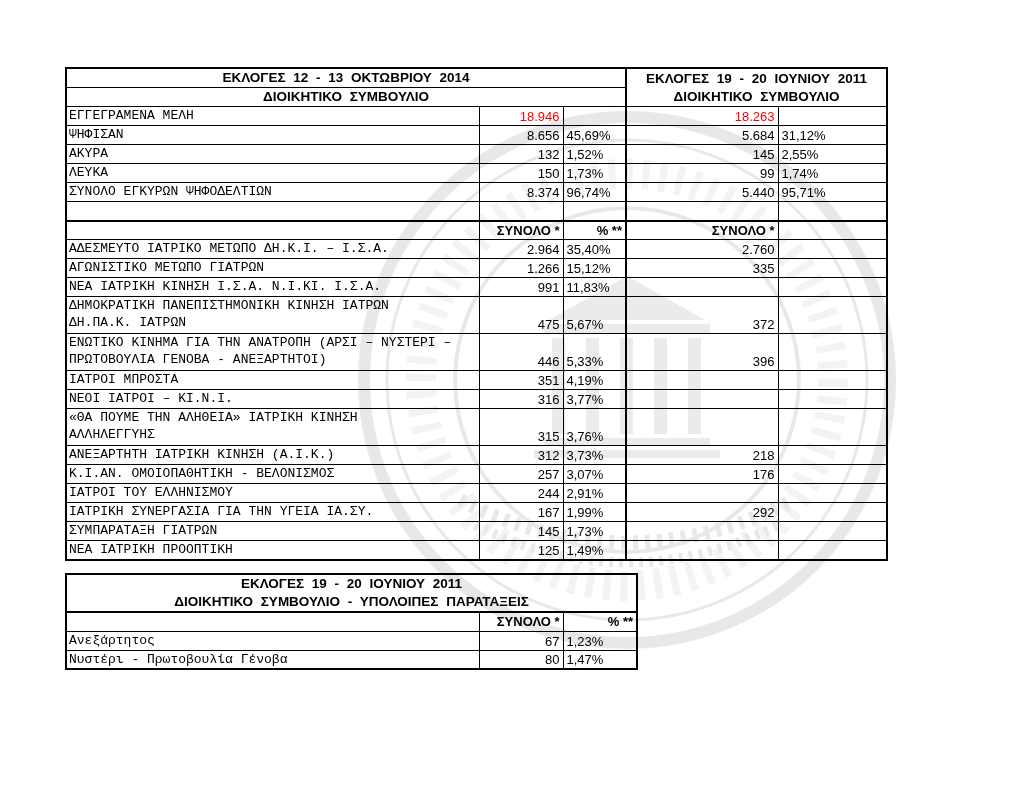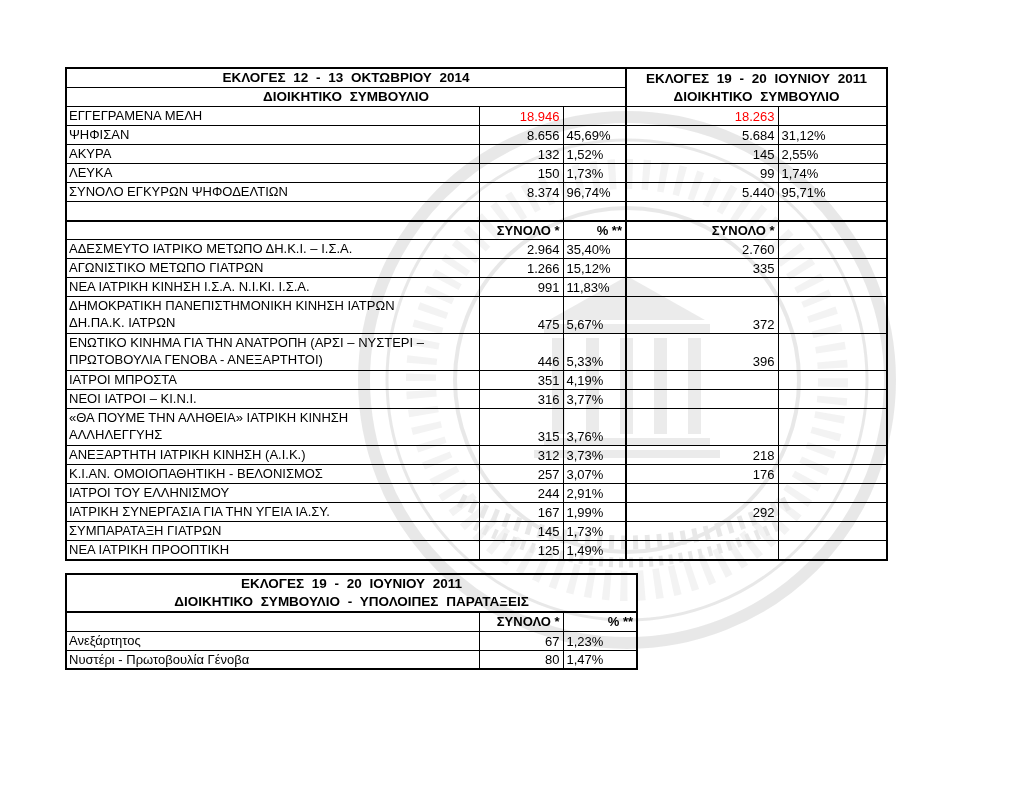--- a/index.html
+++ b/index.html
@@ -11,21 +11,21 @@
   table{border-collapse:collapse;table-layout:fixed;position:absolute;z-index:1;background:transparent;}
   td{padding:0 3px;font-size:13px;line-height:17px;overflow:hidden;}
   .t1{left:65px;top:67px;width:821px;border:2px solid #000;}
   .t2{left:65px;top:573px;width:571px;border:2px solid #000;}
   .t1 td,.t2 td{border:1px solid #000;}
   tr.h1{height:19px;}
   tr.h2{height:37px;padding-left:13px;}
   tr.th1{height:19px;}
   .title{font-weight:bold;text-align:center;word-spacing:4px;font-size:13.5px;line-height:18px;}
   .tl{border-left:2px solid #000 !important;}
-  .lbl{text-align:left;vertical-align:top;white-space:pre-line;padding-left:2px;}
+  .lbl{text-align:left;vertical-align:top;white-space:pre-line;padding-left:2px;font-family:Liberation Mono, monospace;}
   .num{text-align:right;vertical-align:bottom;}
   .pct{text-align:left;vertical-align:bottom;}
   .colh{font-weight:bold;text-align:right;vertical-align:middle;padding-left:2px;}
   tr.hdr td{border-top:2px solid #000;}
   tr.red td.num{color:var(--red,#ff0000);}
   .hcell div{text-align:center;}
 </style>
 </head>
 <body style="--red: #ff0000;">
 

